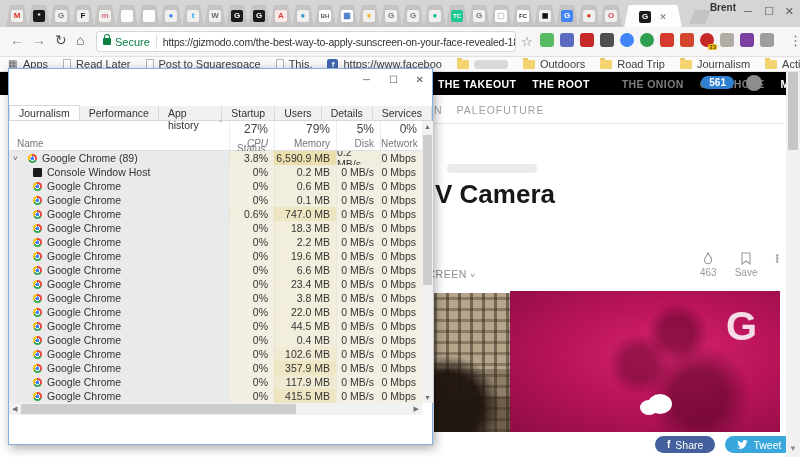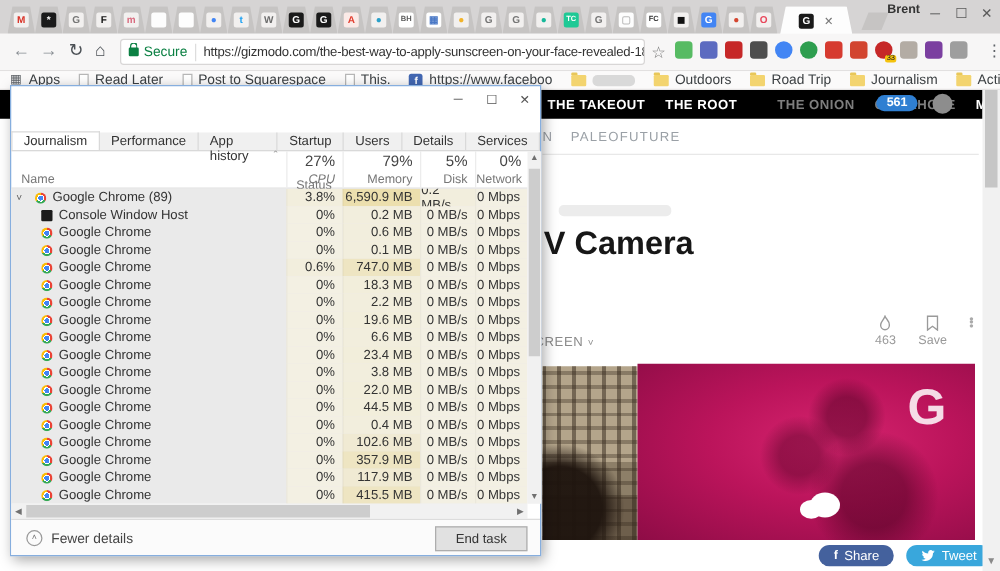--- a/index.html
+++ b/index.html
@@ -637,21 +637,14 @@
       <span class="scr-ar" style="left:2px;top:2px;">▲</span>
       <div class="abs" id="tm-vthumb"></div>
       <span class="scr-ar" style="left:2px;bottom:2px;">▼</span>
     </div>
     <div class="abs" id="tm-hscroll">
       <span class="scr-ar" style="left:3px;top:2px;">◀</span>
       <div class="abs" id="tm-hthumb"></div>
       <span class="scr-ar" style="right:3px;top:2px;">▶</span>
     </div>
 
-    <div class="abs" id="tm-foot">
-      <div id="fewer">
-        <span id="fewer-ic">˄</span>
-        <span>Fewer details</span>
-      </div>
-      <div id="endtask">End task</div>
-    </div>
   </div>
 </div>
 
 </body></html>

